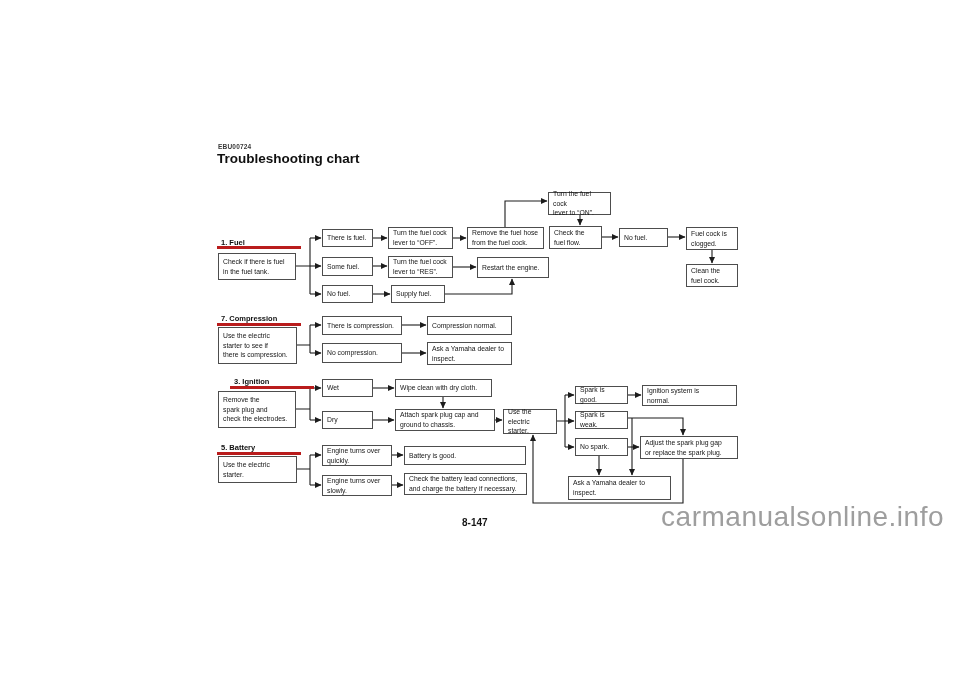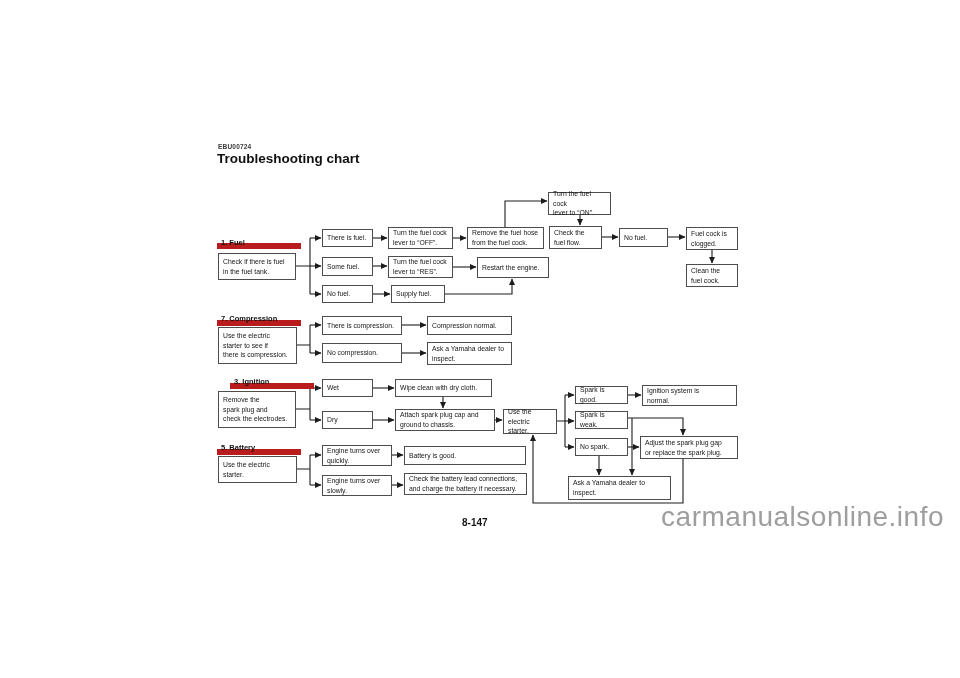--- a/index.html
+++ b/index.html
@@ -8,21 +8,21 @@
     font-family:"Liberation Sans",sans-serif;color:#1a1a1a;
   }
   .code{position:absolute;left:218px;top:143px;font-size:6.5px;font-weight:bold;color:#383838;letter-spacing:.2px;}
   .title{position:absolute;left:217px;top:151px;font-size:13.5px;font-weight:bold;color:#101010;}
   .subtitle{position:absolute;left:217px;top:166px;font-size:13.5px;font-weight:bold;color:#101010;}
   .pagenum{position:absolute;left:462px;top:517px;font-size:10px;font-weight:bold;color:#161616;}
   .watermark{position:absolute;right:16px;bottom:1px;font-size:28px;color:#9e9e9e;letter-spacing:.5px;}
   .sec-label{
     position:absolute;width:84px;height:12px;box-sizing:border-box;
     font-size:7.5px;font-weight:bold;color:#101010;
-    border-bottom:6px solid #b91c1c;padding:0 0 2px 4px;white-space:nowrap;
+    border-bottom:3px solid #b91c1c;padding:0 0 2px 4px;white-space:nowrap;
   }
   .box{
     position:absolute;box-sizing:border-box;border:1px solid #4d4d4d;background:#fff;
     font-size:6.8px;line-height:1.45;color:#161616;
     padding:1px 4px;display:flex;align-items:center;white-space:pre-line;
   }
   svg.lines{position:absolute;left:0;top:0;pointer-events:none;}
 </style>
 </head>
 <body>

